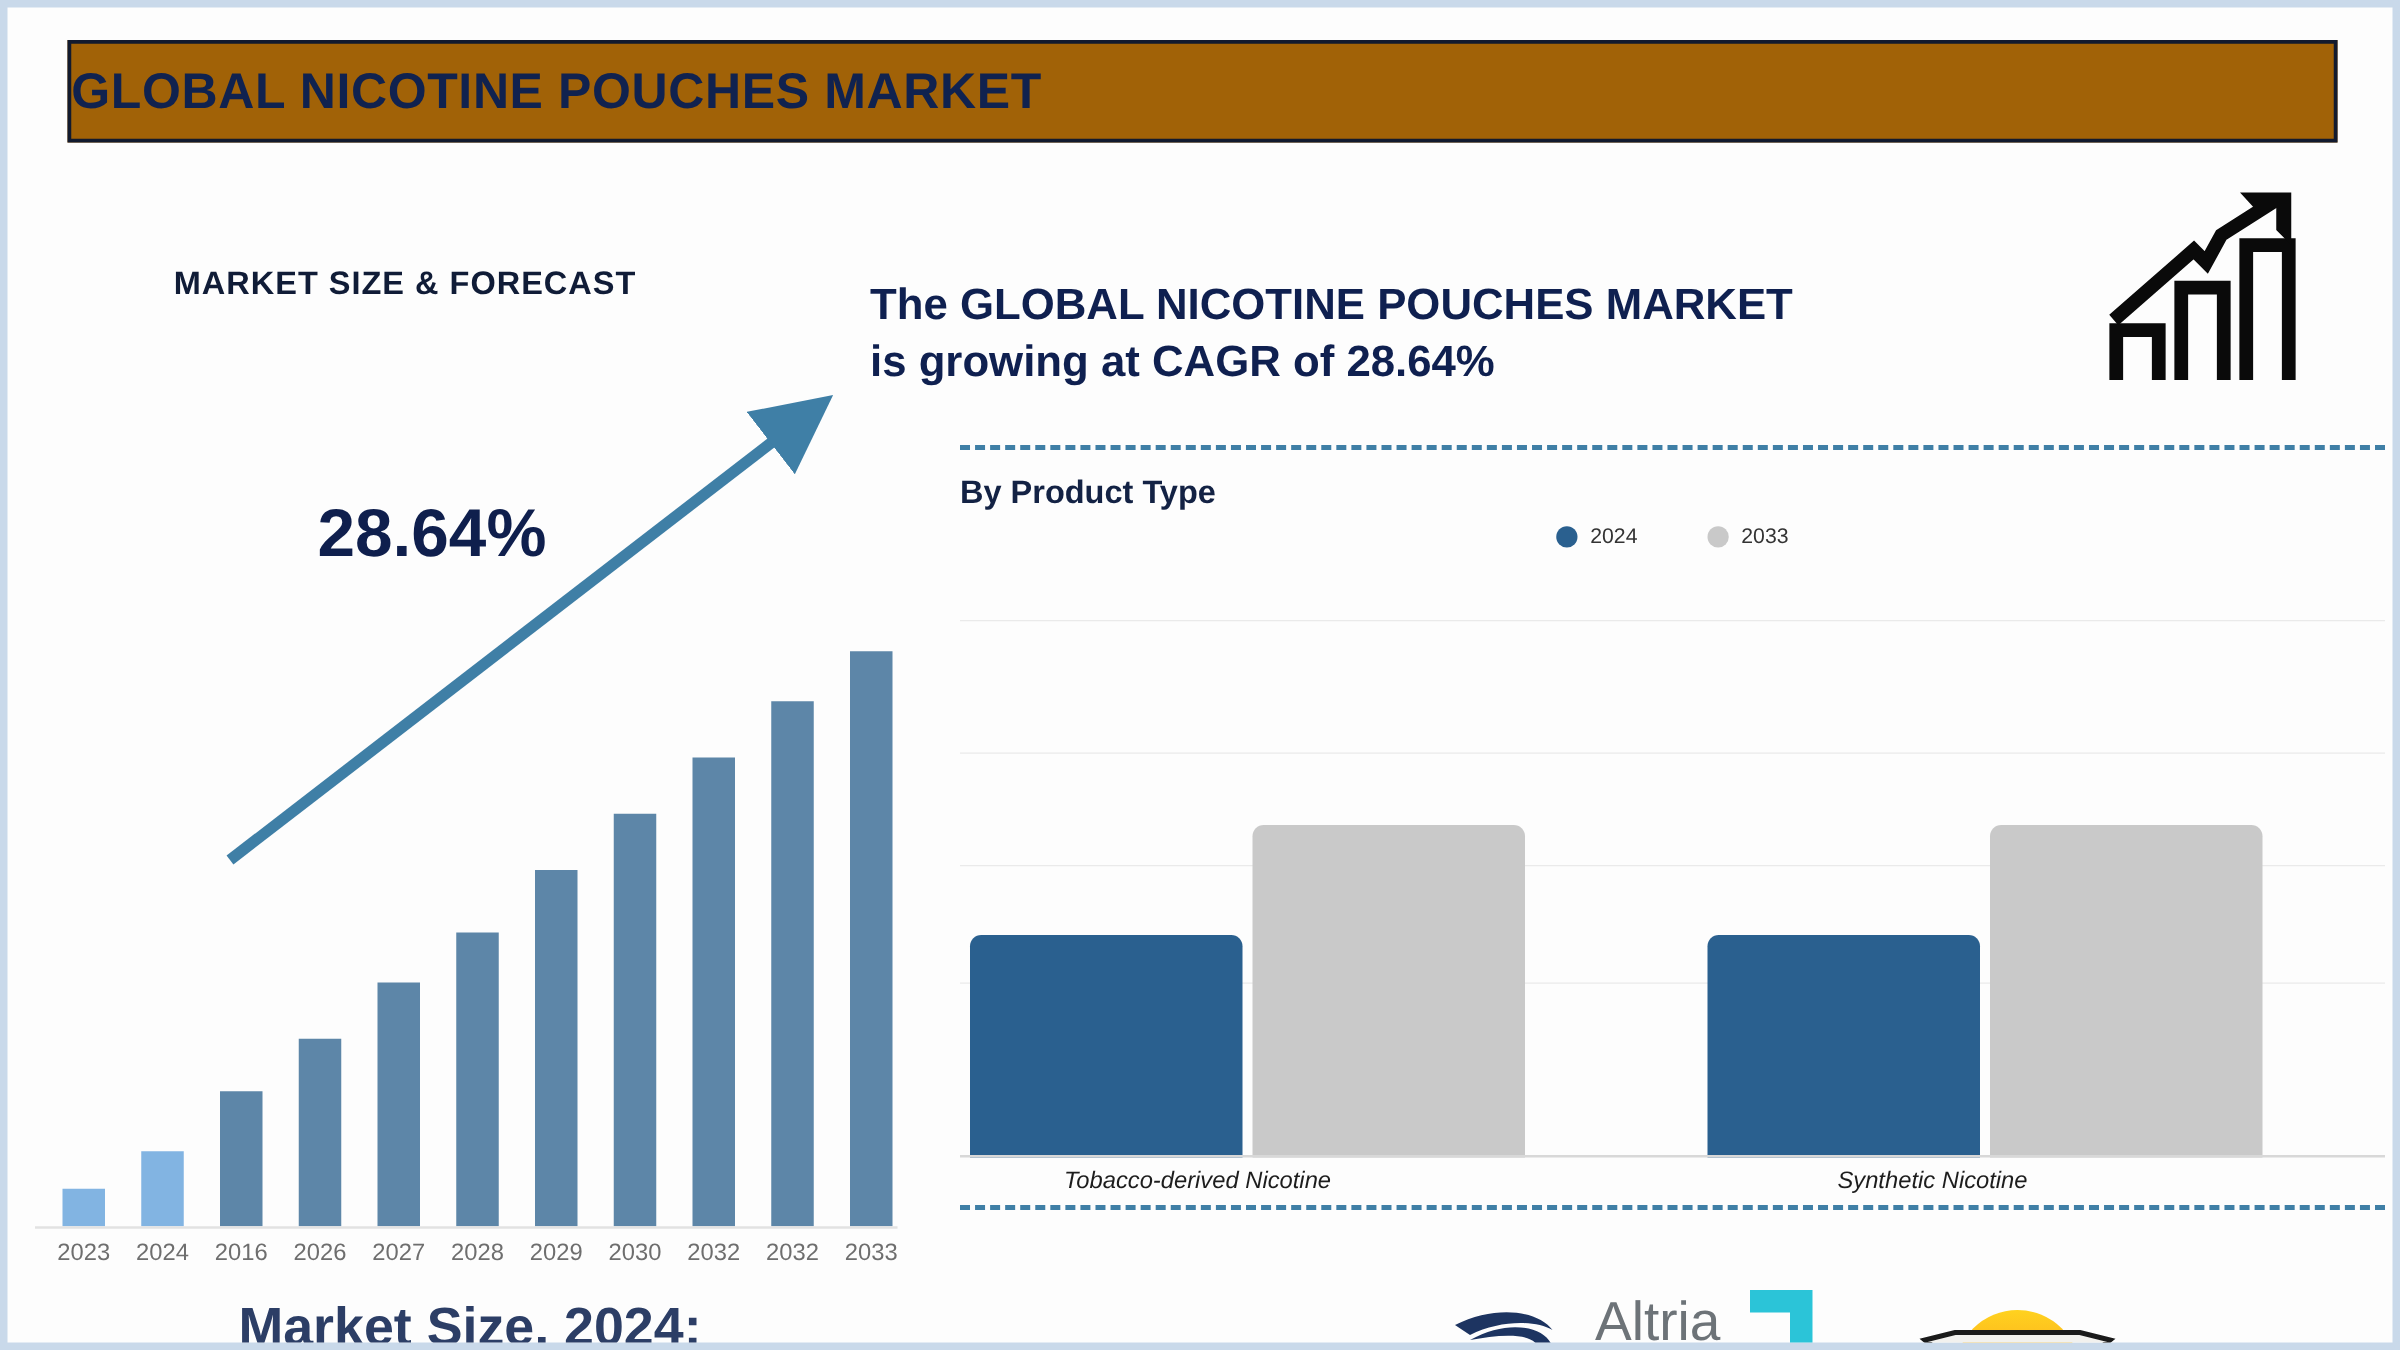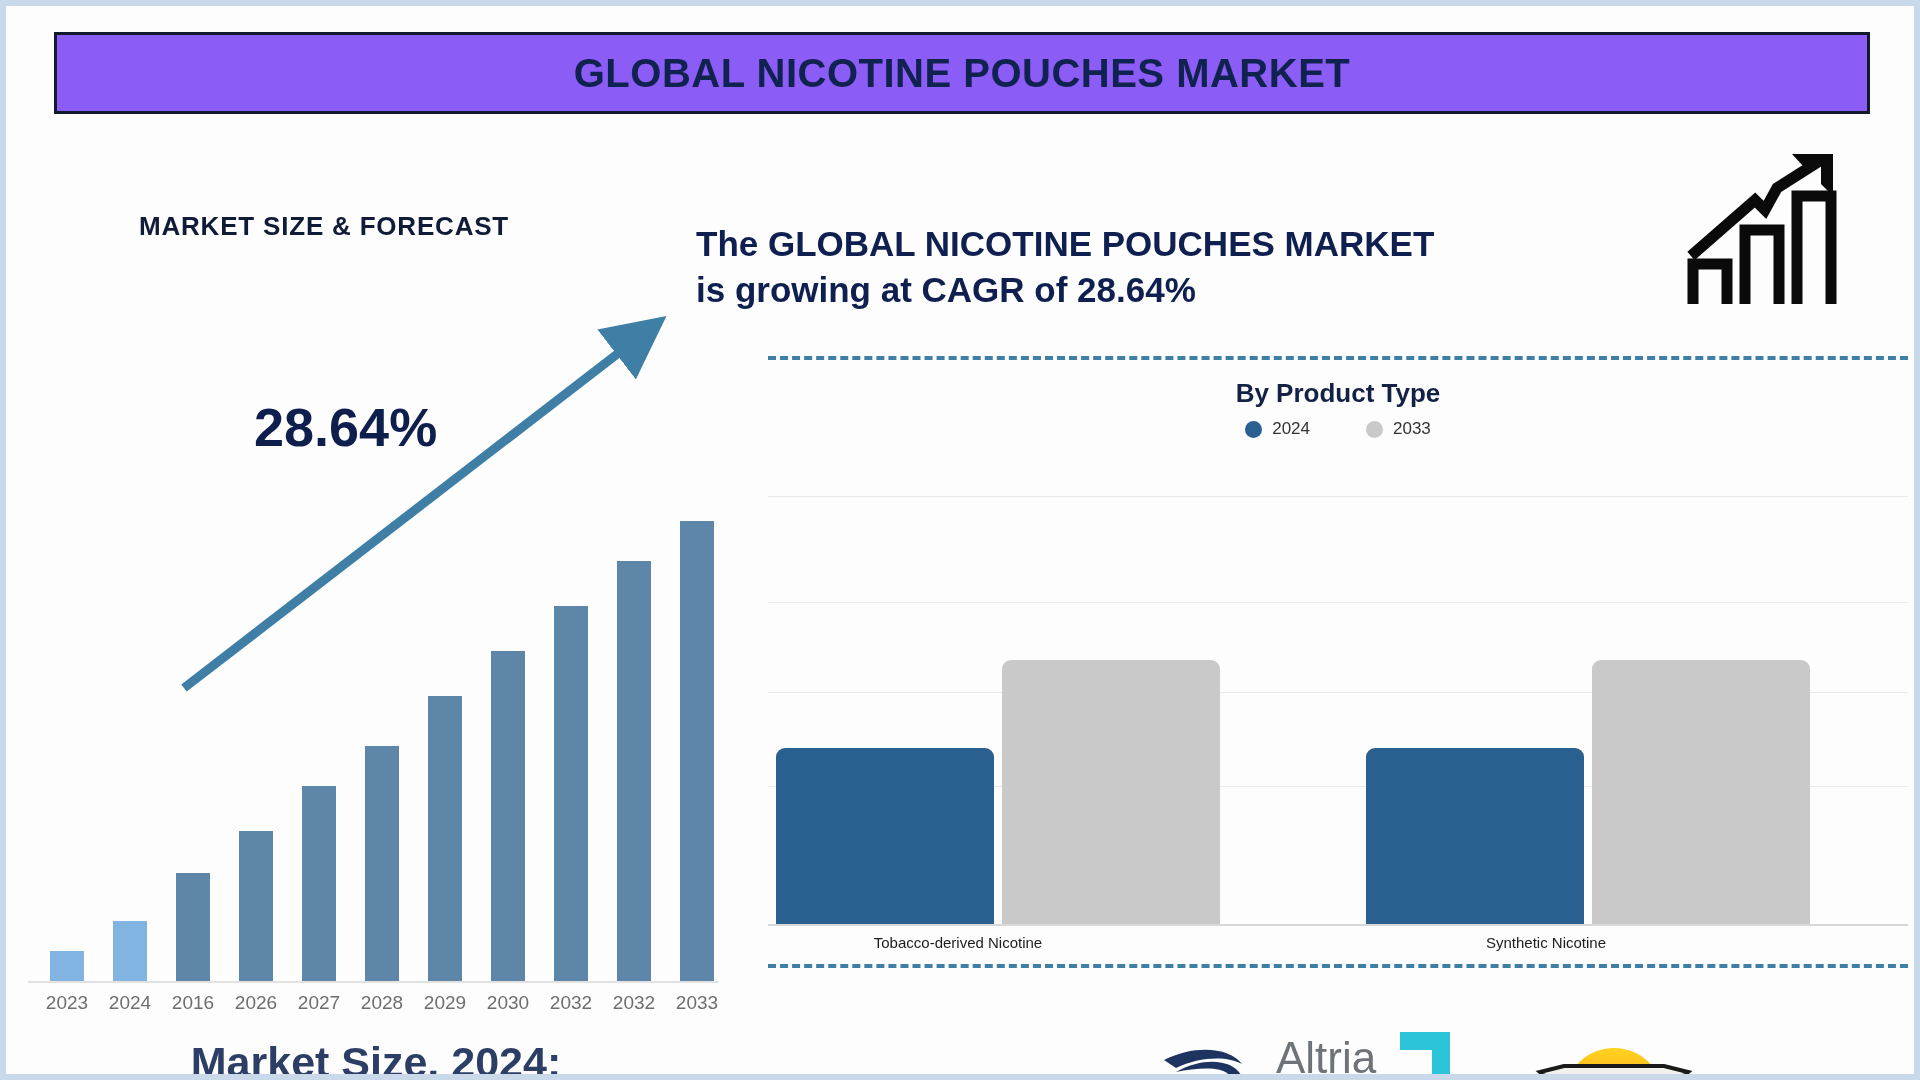--- a/index.html
+++ b/index.html
@@ -14,22 +14,22 @@
     box-sizing: border-box;
     border: 6px solid #c9d9ea;
     overflow: hidden;
   }
   
   #title-banner {
     position: absolute;
     left: 48px; top: 26px;
     width: 1816px; height: 82px;
     border: 3px solid #121a2e;
-    background: #8b5cf6;
-    display: flex; align-items: center; justify-content: center;
+    background: #a16207;
+    display: flex; align-items: center; 
     box-sizing: border-box;
   }
   #title-text {
     font-size: 40px;
     font-weight: bold;
     color: #10224f;
     letter-spacing: 0.5px;
     white-space: nowrap;
   }
 
@@ -130,21 +130,20 @@
   #divider-1 {
     position: absolute;
     left: 72px; top: 230px;
     width: 1140px; height: 0;
     border-top: 4px dashed #3f7fa6;
   }
   #by-product-title {
     position: absolute;
     left: 72px; top: 252px;
     width: 1140px;
-    text-align: center;
     font-size: 26px; font-weight: bold;
     color: #132244;
   }
   #legend {
     position: absolute;
     left: 72px; top: 293px;
     width: 1140px;
     display: flex; justify-content: center; gap: 56px;
     align-items: center;
   }
@@ -165,23 +164,24 @@
     position: absolute; bottom: 0;
     border-radius: 9px 9px 0 0;
   }
   #pt-axis {
     position: absolute; left: 0; bottom: 0;
     width: 100%; height: 2px; background: #d8d8d8;
   }
   .pt-cat-label {
     position: absolute;
     top: 808px;
-    font-size: 15px;
+    font-size: 19px;
     color: #1d1d1d;
     text-align: center;
+    font-style: italic;
   }
   #divider-2 {
     position: absolute;
     left: 72px; top: 838px;
     width: 1140px; height: 0;
     border-top: 4px dashed #3f7fa6;
   }
   #key-players-title {
     position: absolute;
     left: 72px; top: 855px;

